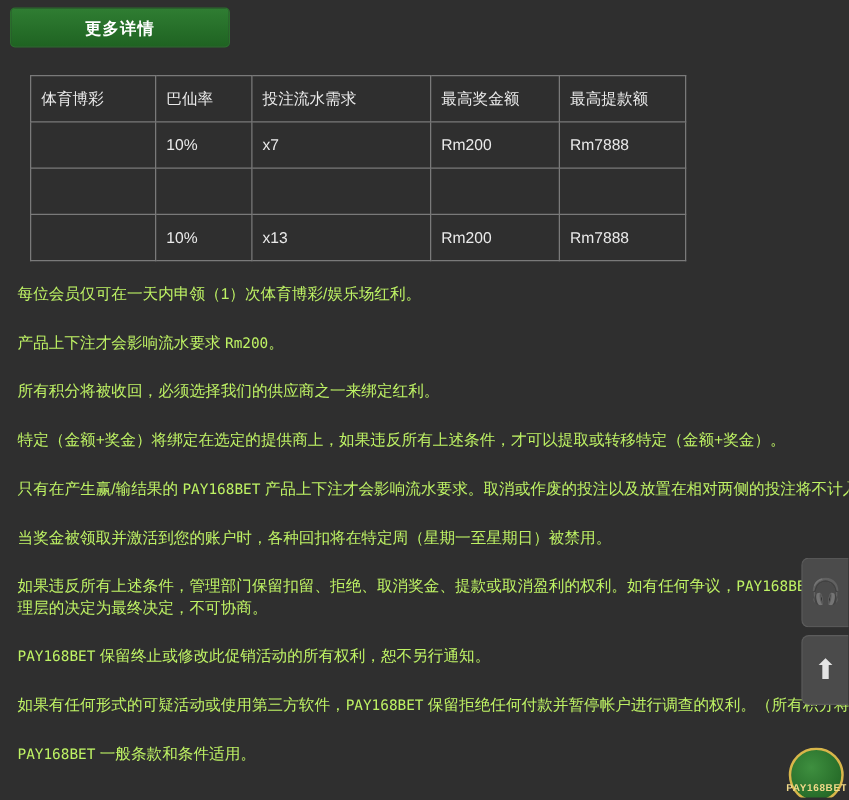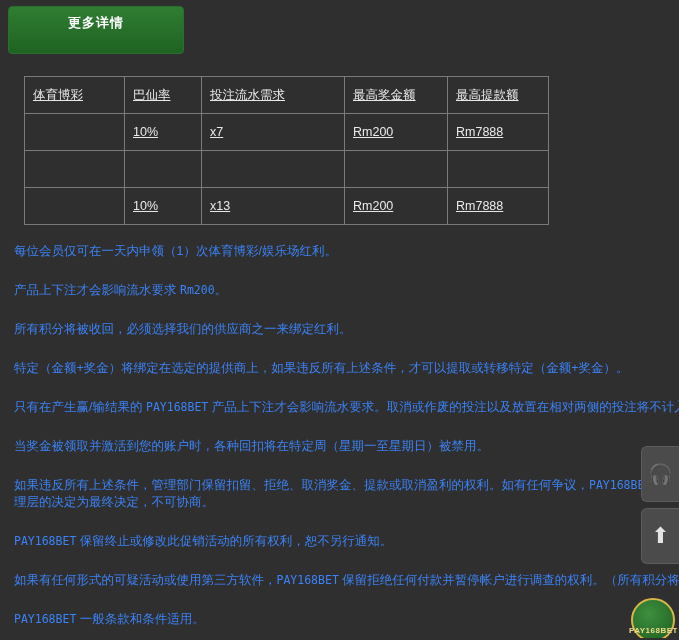--- a/index.html
+++ b/index.html
@@ -21,39 +21,38 @@
     overflow: hidden;
   }
 
   
   .top-btn-wrap {
     padding: 6px 0 0 8px;
   }
   .more-details-btn {
     display: block;
     width: 176px;
-    height: 48px;
+    height: 32px;
     line-height: 32px;
     text-align: center;
     background: linear-gradient(#2f7d32, #1f6322);
     border: 1px solid #2a6f2c;
     border-radius: 4px;
     color: #ffffff;
     font-size: 13px;
     font-weight: bold;
     letter-spacing: 1px;
     box-sizing: border-box;
     cursor: pointer;
   }
 
   
   .table-wrap {
     margin: 22px 0 0 24px;
     width: 524px;
-    text-decoration: underline;
   }
   table.promo-table {
     border-collapse: collapse;
     width: 524px;
     table-layout: fixed;
   }
   table.promo-table td {
     border: 1px solid #7a7a7a;
     height: 36px;
     padding: 0 8px;
@@ -71,21 +70,21 @@
 
   
   .body-text {
     margin: 18px 0 0 0;
     padding: 0 10px 0 14px;
   }
   .body-text p {
     margin: 4px 0 22px 0;
     font-size: 12.5px;
     line-height: 17px;
-    color: #3b82f6;
+    color: #bef264;
     white-space: nowrap;
   }
   .body-text p.wrap {
     white-space: normal;
   }
   .mono {
     font-family: "DejaVu Sans Mono", "Liberation Mono", monospace;
     font-size: 11.5px;
   }
 

